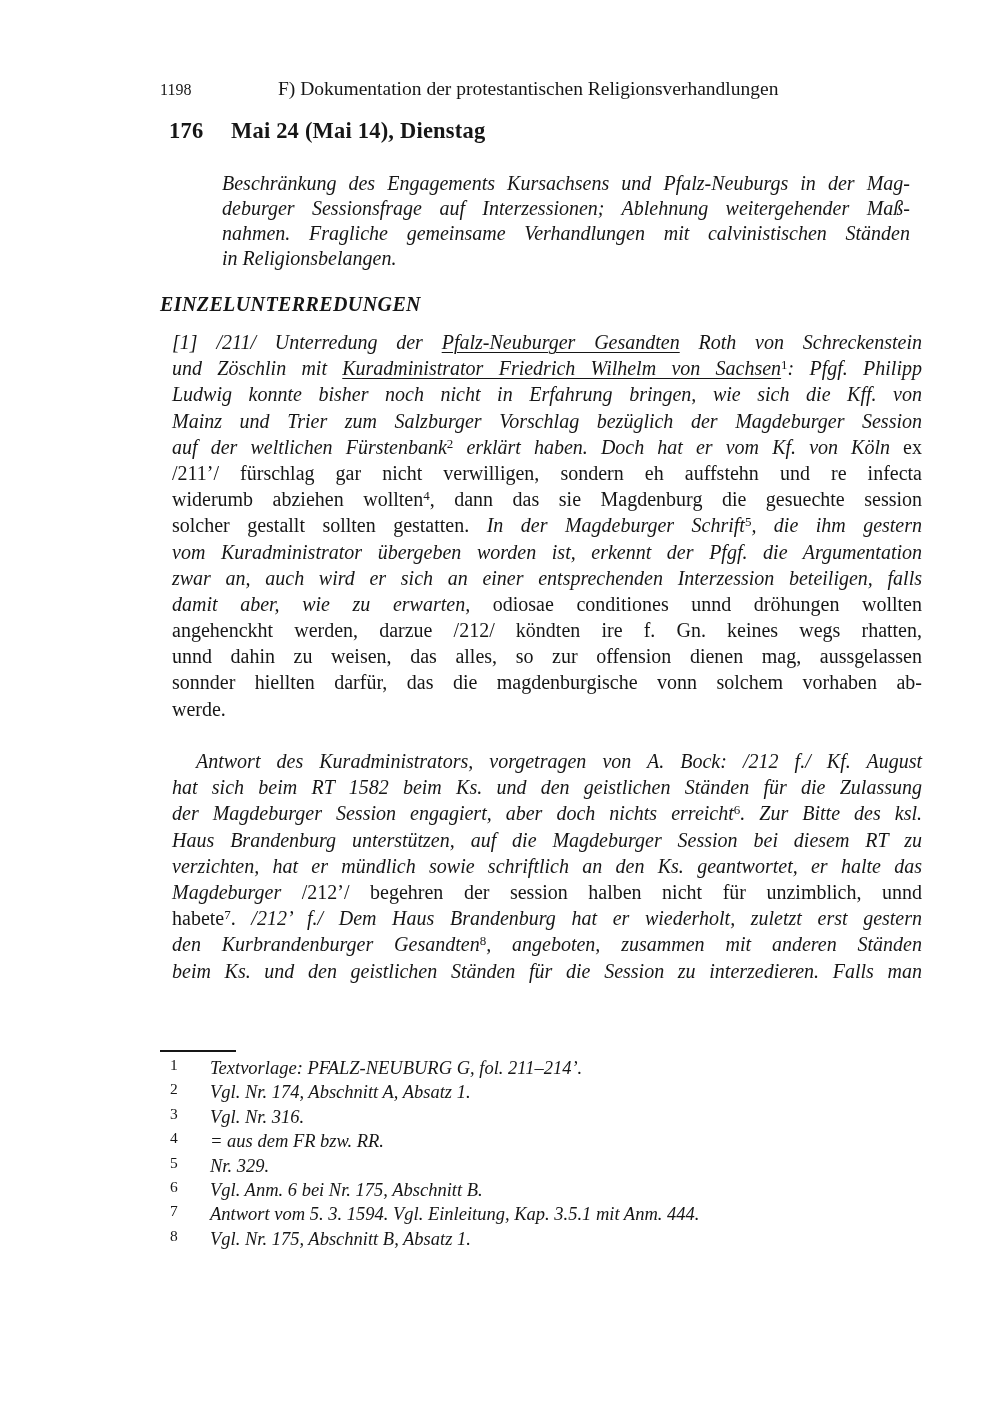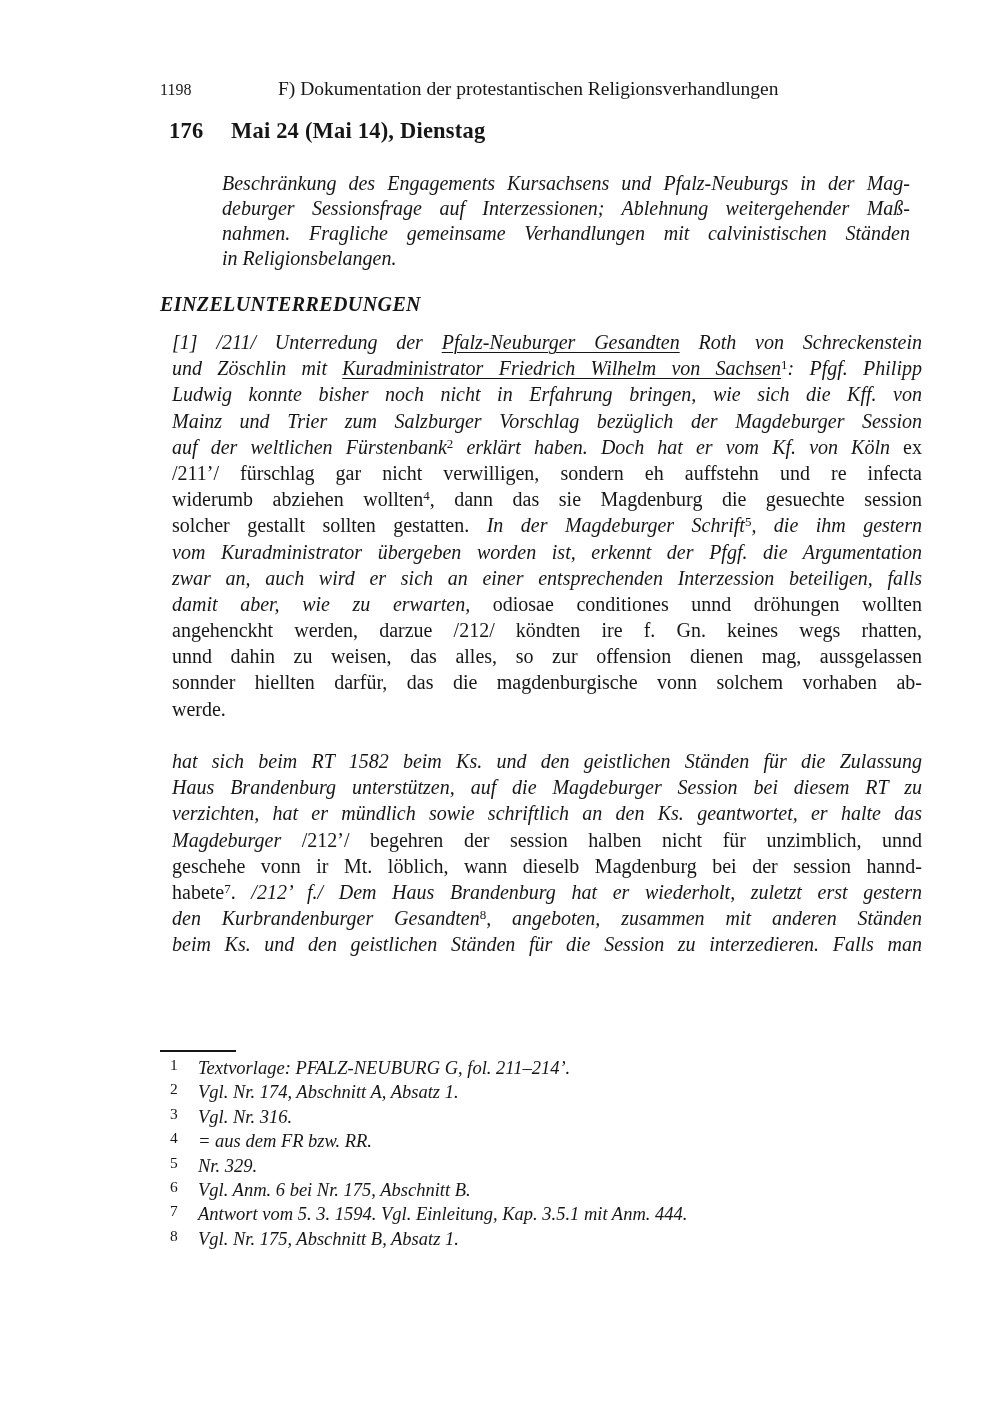--- a/index.html
+++ b/index.html
@@ -36,21 +36,21 @@
   .tline.tlast{text-align-last:left;}
   .tline.tindent{padding-left:24px;}
   .it{font-style:italic;}
   .ul{text-decoration:underline;text-underline-offset:3px;text-decoration-thickness:1px;}
   sup{font-size:13px;line-height:0;vertical-align:6px;}
   
   .fnrule{position:absolute;top:1050px;left:0;width:76px;border-top:2px solid #161616;}
   .footnotes{position:absolute;top:1056px;left:0;width:750px;font-size:18.5px;}
   .fnrow{display:flex;height:24.4px;line-height:24.4px;align-items:baseline;}
   .fnnum{width:28px;padding-left:10px;font-style:normal;font-size:15.5px;position:relative;top:-4px;flex:none;}
-  .fntext{flex:1;}
+  .fntext{flex:1;margin-left:12px;}
 </style>
 </head>
 <body>
 
 <div class="page">
   <div class="content">
 
     <div class="running">
       <span class="pagenum">1198</span><span>F) Dokumentation der protestantischen Religionsverhandlungen</span>
     </div>
@@ -79,25 +79,26 @@
         <div class="tline"><span>solcher gestallt sollten gestatten. </span><span class="it">In der Magdeburger Schrift</span><sup>5</sup><span class="it">, die ihm gestern</span></div>
         <div class="tline"><span class="it">vom Kuradministrator übergeben worden ist, erkennt der Pfgf. die Argumentation</span></div>
         <div class="tline"><span class="it">zwar an, auch wird er sich an einer entsprechenden Interzession beteiligen, falls</span></div>
         <div class="tline"><span class="it">damit aber, wie zu erwarten,</span><span> odiosae conditiones unnd dröhungen wollten</span></div>
         <div class="tline"><span>angehenckht werden, darzue /212/ köndten ire f. Gn. keines wegs rhatten,</span></div>
         <div class="tline"><span>unnd dahin zu weisen, das alles, so zur offension dienen mag, aussgelassen</span></div>
         <div class="tline"><span>sonnder hiellten darfür, das die magdenburgische vonn solchem vorhaben ab-</span></div>
         <div class="tline tlast"><span>werde.</span></div>
       </div>
     <div class="para para2">
+        <div class="tline tindent"><span class="it">Antwort des Kuradministrators, vorgetragen von A. Bock: /212 f./ Kf. August</span></div>
         <div class="tline"><span class="it">hat sich beim RT 1582 beim Ks. und den geistlichen Ständen für die Zulassung</span></div>
+        <div class="tline"><span class="it">der Magdeburger Session engagiert, aber doch nichts erreicht</span><sup>6</sup><span class="it">. Zur Bitte des ksl.</span></div>
         <div class="tline"><span class="it">Haus Brandenburg unterstützen, auf die Magdeburger Session bei diesem RT zu</span></div>
         <div class="tline"><span class="it">verzichten, hat er mündlich sowie schriftlich an den Ks. geantwortet, er halte das</span></div>
         <div class="tline"><span class="it">Magdeburger</span><span> /212’/ begehren der session halben nicht für unzimblich, unnd</span></div>
-        <div class="tline"><span>geschehe vonn ir Mt. löblich, wann dieselb Magdenburg bei der session hannd-</span></div>
         <div class="tline"><span>habete</span><sup>7</sup><span>. </span><span class="it">/212’ f./ Dem Haus Brandenburg hat er wiederholt, zuletzt erst gestern</span></div>
         <div class="tline"><span class="it">den Kurbrandenburger Gesandten</span><sup>8</sup><span class="it">, angeboten, zusammen mit anderen Ständen</span></div>
         <div class="tline"><span class="it">beim Ks. und den geistlichen Ständen für die Session zu interzedieren. Falls man</span></div>
       </div>
 
     <div class="fnrule"></div>
     <div class="footnotes">
         <div class="fnrow">
           <span class="fnnum">1</span>
           <span class="fntext it">Textvorlage: PFALZ-NEUBURG G, fol. 211–214’.</span>

